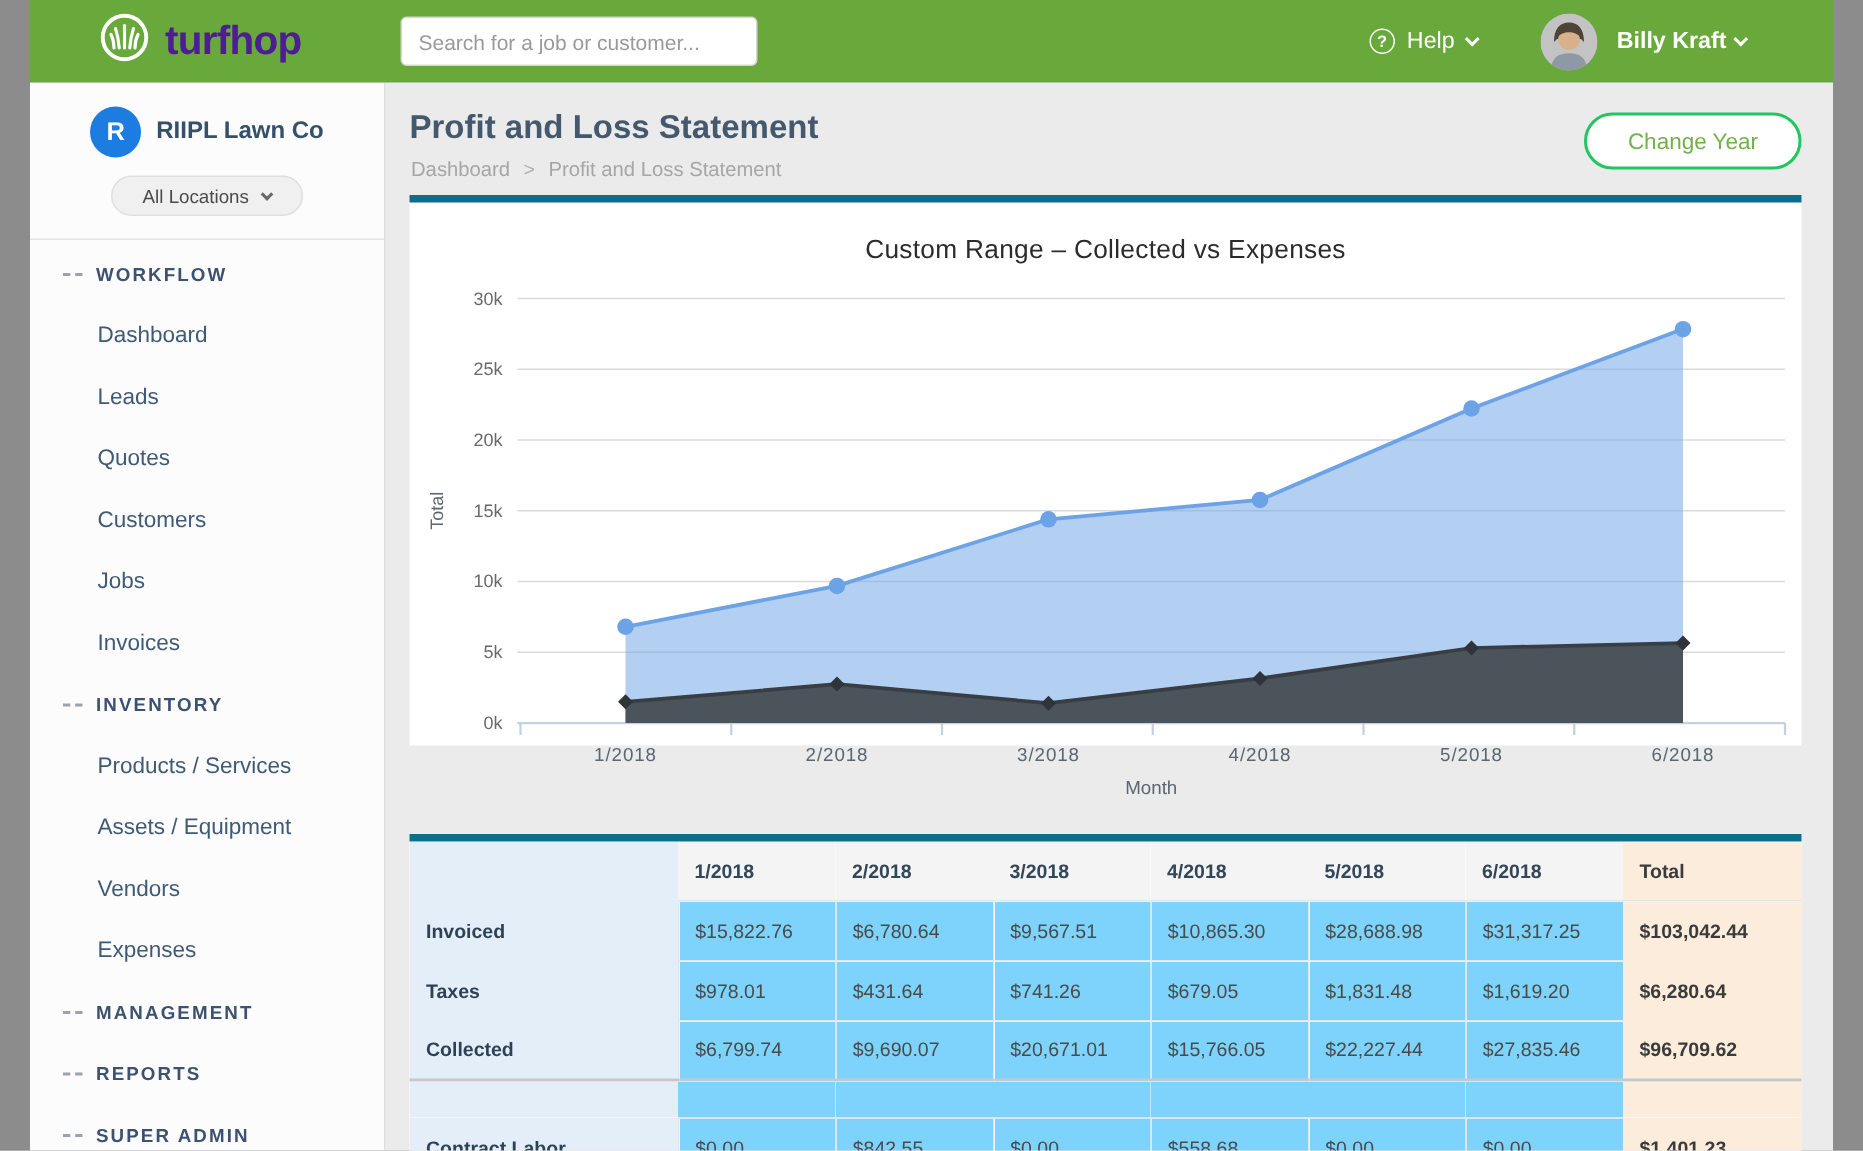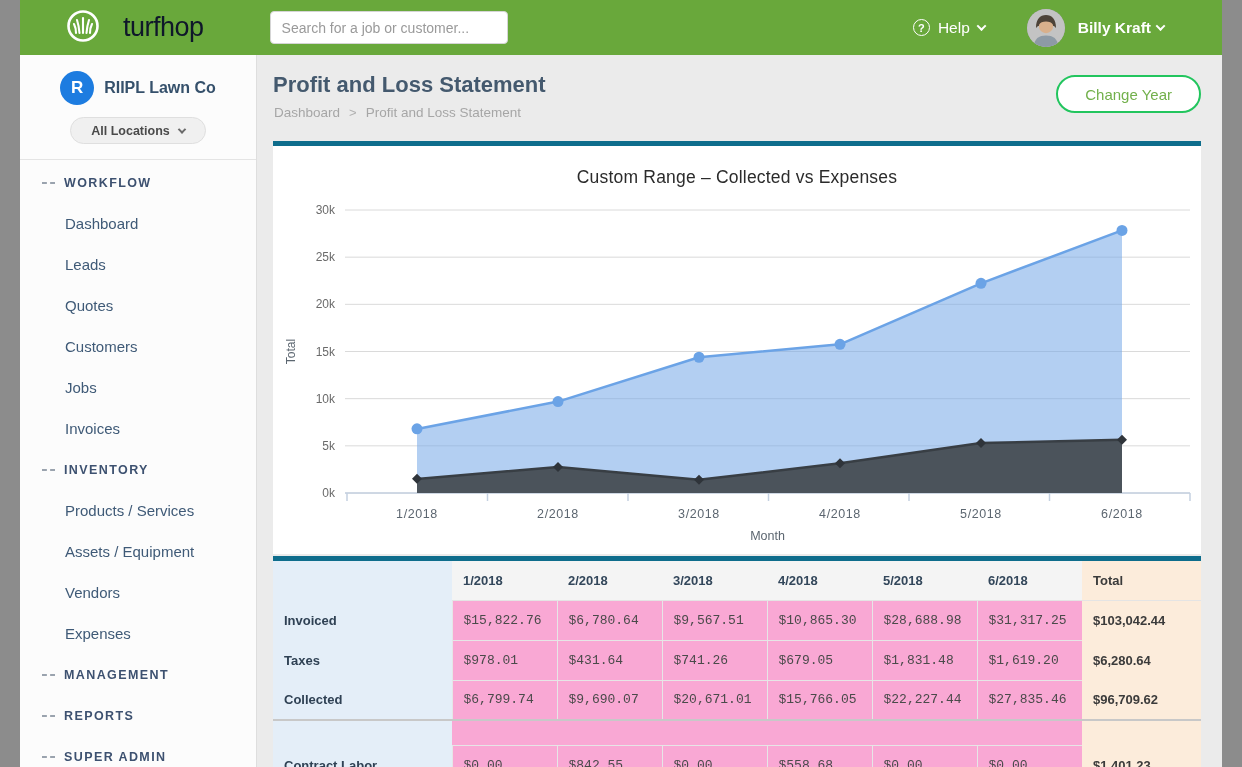--- a/index.html
+++ b/index.html
@@ -5,67 +5,67 @@
   * { margin:0; padding:0; box-sizing:border-box; }
   html,body { width:1242px; height:767px; overflow:hidden; }
   body { background:#8c8c8c; font-family:"Liberation Sans", sans-serif; position:relative; }
   .gutter { position:absolute; top:0; bottom:0; width:20px; background:#8c8c8c; z-index:50; }
   .gutter.left { left:0; } .gutter.right { right:0; }
   .app { position:absolute; left:20px; top:0; width:1202px; height:767px; background:#ebebeb; }
 
   
   .topbar { position:absolute; left:0; top:0; right:0; height:55px; background:#69a83b; display:flex; align-items:center; z-index:10; }
   .brand { margin-left:46px; display:flex; align-items:center; gap:10px; cursor:pointer; }
-  .brand-text { color:#0f172a; font-size:27px; font-weight:400; letter-spacing:-0.5px;margin-left:13px; }
+  .brand-text { color:#4c1d95; font-size:27px; font-weight:700; letter-spacing:-0.5px; }
   .search-wrap { margin-left:66px; }
   .search-wrap input { width:238px; height:33px; border:1px solid #d5d5d5; border-radius:4px; padding:0 11px; font-size:14px; color:#333; outline:none; font-family:"Liberation Sans", sans-serif; background:#fff; }
   .search-wrap input::placeholder { color:#9a9a9a; }
   .top-spacer { flex:1; }
   .help { display:flex; align-items:center; gap:8px; color:#fff; font-size:15.5px; margin-right:42px; cursor:pointer; }
   .qmark { width:17px; height:17px; border:1.5px solid #fff; border-radius:50%; display:inline-flex; align-items:center; justify-content:center; font-size:11px; font-weight:700; }
   .chev { width:7px; height:7px; border-right:2px solid currentColor; border-bottom:2px solid currentColor; transform:rotate(45deg) translate(-1px,-1px); display:inline-block; }
   .avatar { width:38px; height:38px; border-radius:50%; overflow:hidden; background:#9aa0a6; margin-right:13px; cursor:pointer; flex:none; }
   .username { display:flex; align-items:center; gap:6px; color:#fff; font-size:15.5px; font-weight:600; margin-right:58px; cursor:pointer; }
 
   
   .sidebar { position:absolute; left:0; top:55px; width:237px; bottom:0; background:#fcfcfc; border-right:1px solid #dedede; z-index:5; }
   .side-top { height:105px; border-bottom:1px solid #e4e4e4; text-align:center; }
   .company { display:flex; align-items:center; justify-content:center; gap:10px; padding-top:16px; }
   .r-badge { width:34px; height:34px; border-radius:50%; background:#1d7ce0; color:#fff; font-size:17px; font-weight:700; display:inline-flex; align-items:center; justify-content:center; }
   .company-name { font-size:16px; font-weight:600; color:#35506b; }
-  .loc-pill { display:inline-flex; align-items:center; gap:9px; margin-top:12px; height:27px; padding:0 20px; background:#f0f0f0; border:1px solid #dfdfdf; border-radius:14px; font-size:12.5px; color:#4a4a4a; cursor:pointer;font-weight:bold; }
+  .loc-pill { display:inline-flex; align-items:center; gap:9px; margin-top:12px; height:27px; padding:0 20px; background:#f0f0f0; border:1px solid #dfdfdf; border-radius:14px; font-size:12.5px; color:#4a4a4a; cursor:pointer; }
   .loc-pill .chev { border-color:#6a6a6a; width:6px; height:6px; }
   .menu { padding-top:2px; }
   .mrow { height:41px; display:flex; align-items:center; }
   .section-head { padding-left:22px; gap:9px; font-size:12.5px; font-weight:700; letter-spacing:1.4px; color:#3d5170; cursor:pointer; }
   .dashes { width:13px; border-top:2px dashed #9aa3ae; display:inline-block; }
   .item { padding-left:45px; font-size:15px; color:#3f5a77; cursor:pointer; }
 
   
   .main { position:absolute; left:237px; top:55px; right:0; bottom:0; background:#ebebeb; }
   .page-title { position:absolute; left:16px; top:17px; font-size:22px; font-weight:700; color:#44596e; }
   .breadcrumb { position:absolute; left:17px; top:50px; font-size:13.5px; color:#a6a6a6; display:flex; gap:9px; align-items:center; }
   .breadcrumb .crumb-link { cursor:pointer; }
   .crumb-sep { color:#b0b0b0; font-size:13px; }
   .change-year { position:absolute; right:21px; top:20px; height:38px; padding:0 27px; background:#fff; border:2px solid #22c55e; border-radius:19px; color:#72b04b; font-size:15px; font-family:"Liberation Sans", sans-serif; cursor:pointer; }
 
   .card { position:absolute; left:16px; width:928px; background:#fff; border-top:5px solid #0e6d8c; }
-  .chart-card { top:86px; height:413px; }
+  .chart-card { top:75px; height:367px; }
   .chart-title { position:absolute; left:0; right:0; top:21px; text-align:center; font-size:17.5px; color:#2b2b2b; letter-spacing:0.2px; }
   #chart-svg { position:absolute; left:0; top:5px; }
   #chart-svg text { font-family:"Liberation Sans", sans-serif; }
 
   .table-card { top:501px; height:290px; }
   table.pl { border-collapse:collapse; table-layout:fixed; width:928px; }
   .pl th, .pl td { text-align:left; padding-left:11px; font-size:13px; overflow:hidden; white-space:nowrap; }
   .pl th { height:39px; background:#f4f4f4; color:#33475b; font-weight:700; border-bottom:1px solid #e4e4e4; }
   .pl td { height:40px; color:#4a4a4a; }
   .pl .lblcol { background:#e4eef8 !important; color:#2f4154; font-weight:600; border:none; }
   .pl .totcol { background:#fcecdb !important; color:#3b3b3b; font-weight:700; }
-  .pl td.val { border-left:1px solid #e6e6e6; border-bottom:1px solid #e6e6e6; background:#f9a8d4;font-family:Liberation Mono, monospace; }
+  .pl td.val { border-left:1px solid #e6e6e6; border-bottom:1px solid #e6e6e6; background:#7dd3fc; }
   .pl td.totcol { border-bottom:none; }
   .pl tr.divider td { border-top:2px solid #c8c8c8; }
   .pl tr.gap td { height:25px; border-bottom:none; }
   .pl tr.gap td.val { border-left:none; border-bottom:1px solid #e6e6e6; }
 </style>
 </head>
 <body>
 
 <div class="gutter left"></div>
 <div class="gutter right"></div>

